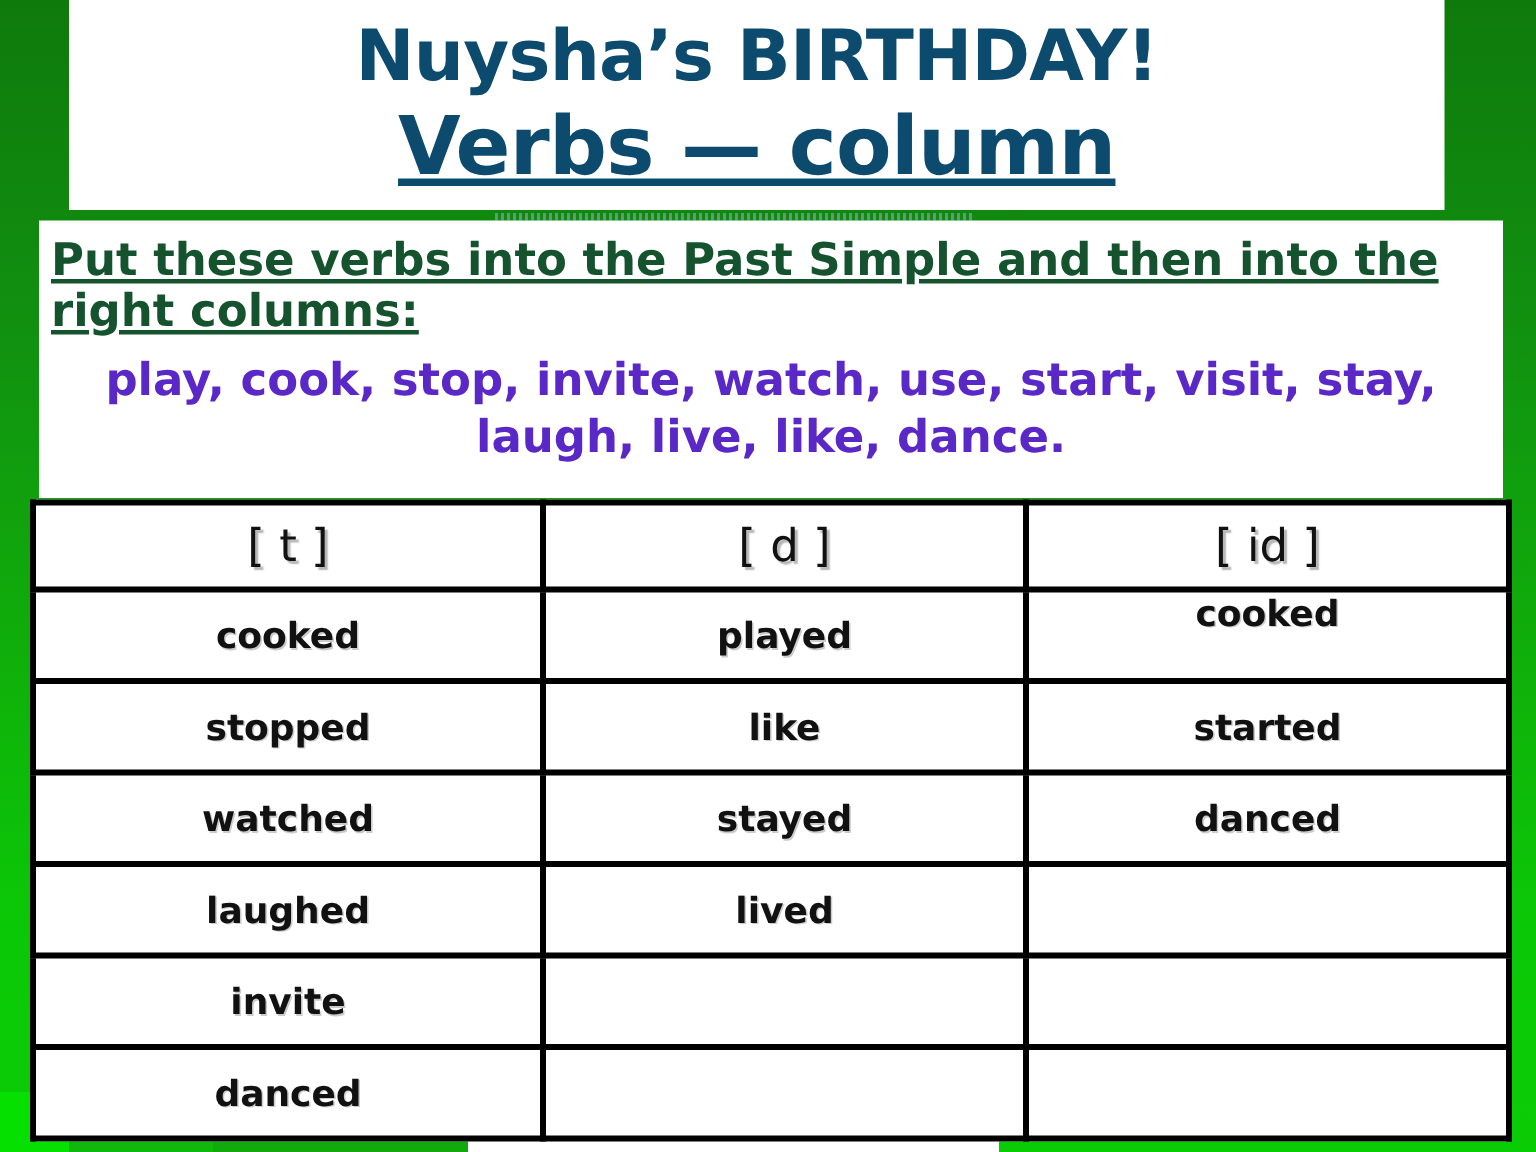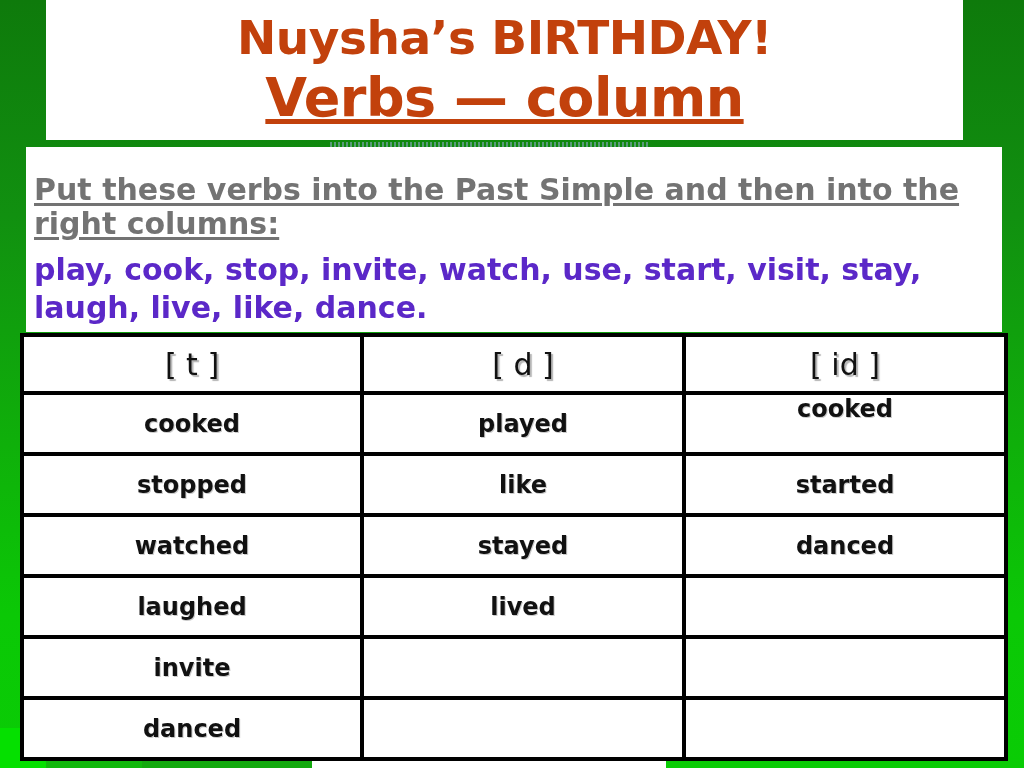--- a/index.html
+++ b/index.html
@@ -60,21 +60,21 @@
     left: 46px;
     top: 0;
     width: 917px;
     height: 140px;
     background: #FFFFFF;
     text-align: center;
     box-sizing: border-box;
     padding-top: 8px;
   }
   .title-line {
-    color: #c2410c;
+    color: #0c4a6e;
     font-family: "DejaVu Sans", sans-serif;
     font-weight: bold;
     font-size: 47px;
     line-height: 60px;
     letter-spacing: -0.5px;
     white-space: nowrap;
   }
   .title-line.l2 {
     font-size: 54px;
     text-decoration: underline;
@@ -97,36 +97,37 @@
     position: absolute;
     left: 26px;
     top: 147px;
     width: 976px;
     height: 185px;
     background: #FFFFFF;
     box-sizing: border-box;
     padding: 10px 8px 0 8px;
   }
   .instr-heading {
-    color: #737373;
+    color: #14532d;
     font-family: "DejaVu Sans", sans-serif;
     font-weight: bold;
     font-size: 30px;
     line-height: 34px;
     text-decoration: underline;
     text-underline-offset: 3px;
-    margin: 16px 0 10px 0;
+    margin: 0 0 10px 0;
   }
   .instr-list {
     color: #5B28C8;
     font-family: "DejaVu Sans", sans-serif;
     font-weight: bold;
     font-size: 30px;
     line-height: 38px;
     margin: 0;
+    text-align: center;
   }
 
   
   #verb-table {
     position: absolute;
     left: 20px;
     top: 333px;
     width: 984px;
     border-collapse: collapse;
     table-layout: fixed;

